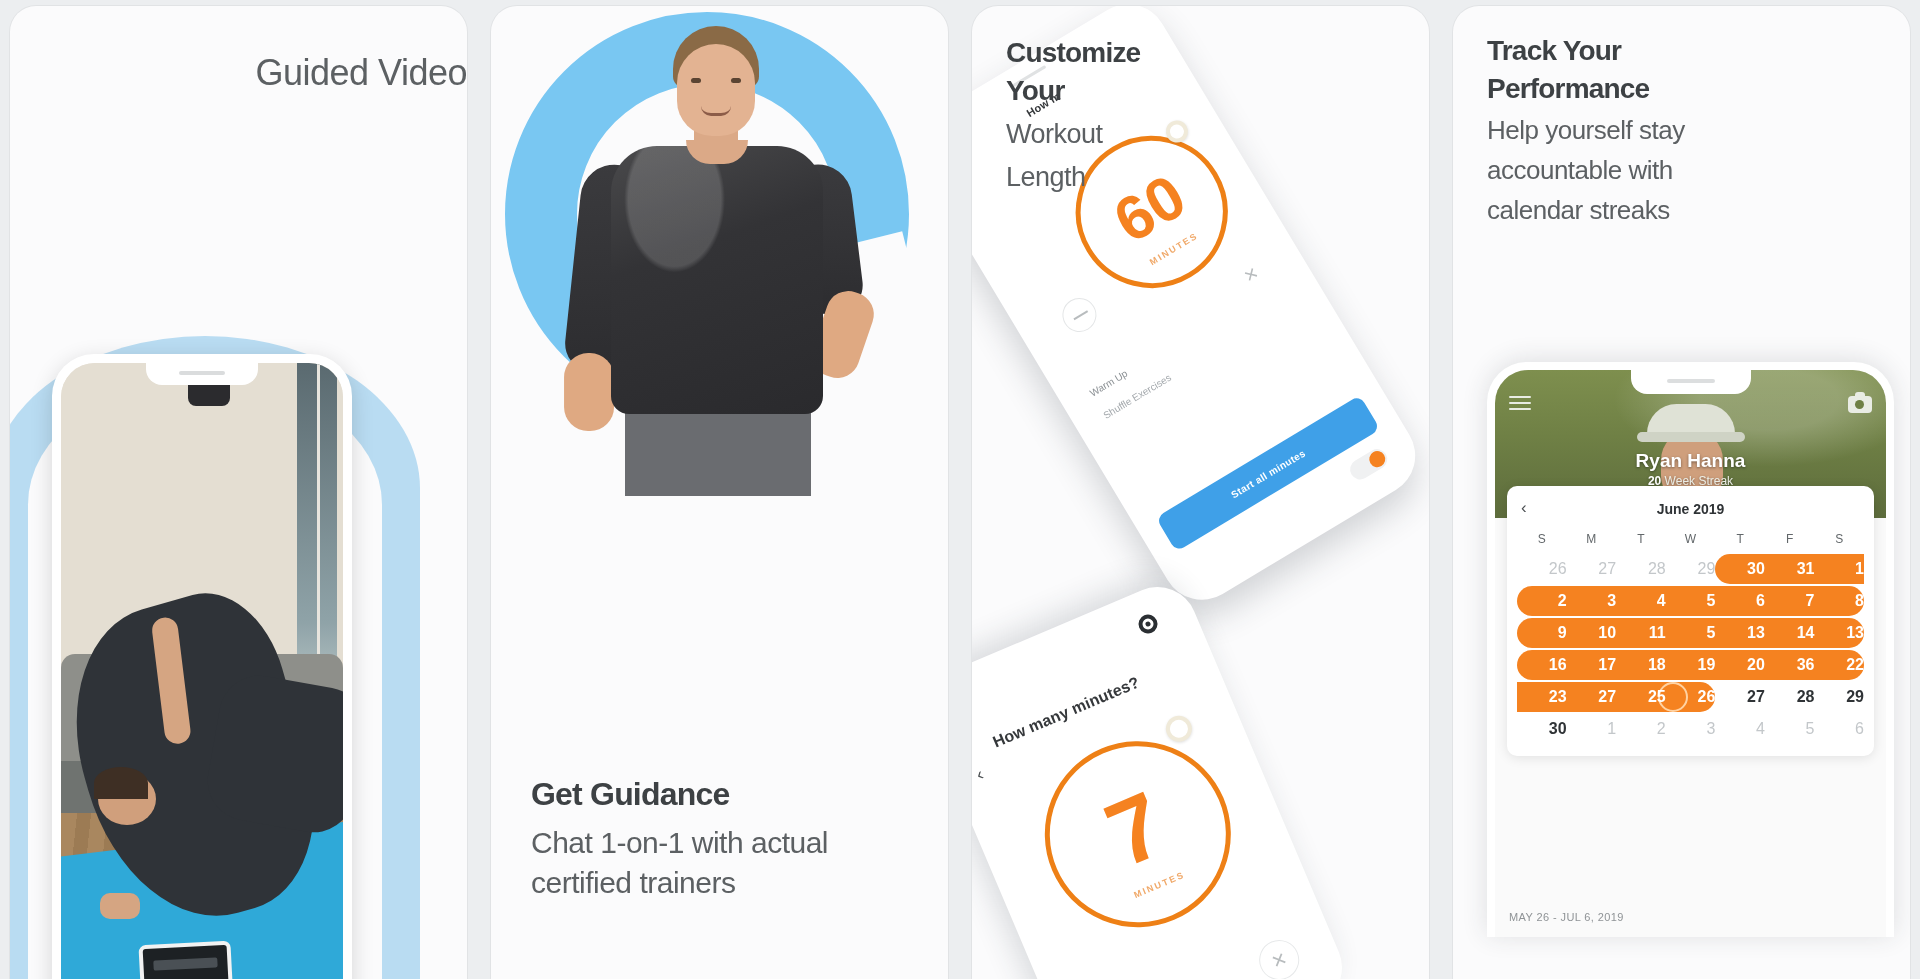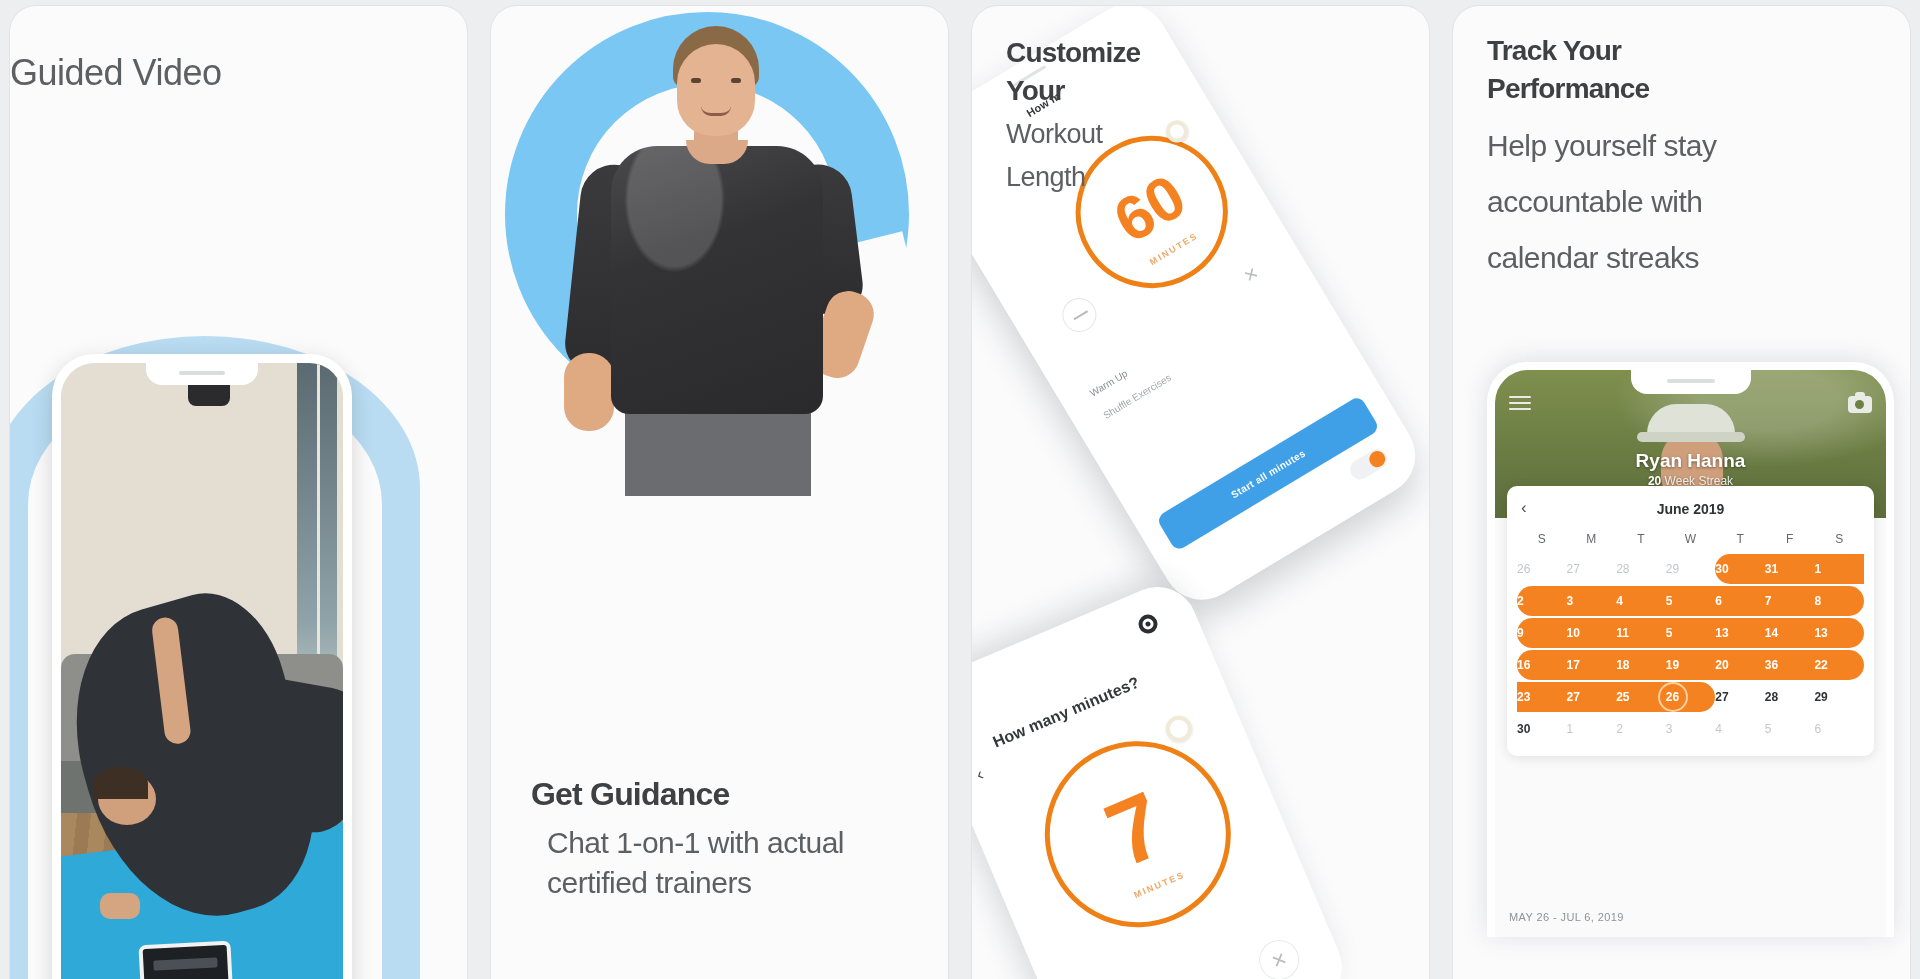--- a/index.html
+++ b/index.html
@@ -36,21 +36,21 @@
     color:#5c6063;
     letter-spacing:-.5px;
   }
   .h-bold{
     font-weight:700;
     color:#3d4144;
     letter-spacing:-.8px;
   }
 
   
-  .p1-head{ top:44px; left:0; right:0; text-align:left; }
+  .p1-head{ top:44px; left:0; right:0; text-align:right; }
   .p1-head .h-light{ font-size:36px; line-height:46px; }
   .p1-head .h-bold{ font-size:38px; line-height:48px; }
   .p1-blue{
     position:absolute;
     left:-20px; top:330px;
     width:430px; height:700px;
     background:#b9dcf2;
     border-radius:240px 240px 0 0 / 170px 170px 0 0;
     z-index:1;
   }
@@ -256,21 +256,21 @@
     position:absolute; left:70px; top:384px; width:186px; height:98px;
     background:#6a6c70; border-radius:10px 10px 0 0;
   }
   .p2-head{
     bottom:76px; left:0; right:0;
     text-align:left;
     padding-left:40px;
     z-index:6;
   }
   .p2-head .h-bold{ font-size:32px; line-height:46px; margin-bottom:6px;}
-  .p2-head .h-light{ font-size:30px; line-height:40px;margin-left:16px; }
+  .p2-head .h-light{ font-size:30px; line-height:40px; }
 
   
   .p3-head{ top:28px; left:34px; width:200px; z-index:8; }
   .p3-head .h-bold{ font-size:28px; line-height:38px; }
   .p3-head .h-light{ font-size:27px; line-height:37px; margin-top:6px; }
 
   .p3-phone1{
     position:absolute;
     left:52px; top:16px;
     width:282px; height:560px;
@@ -398,21 +398,21 @@
   .p3-plus{
     position:absolute; right:30px; bottom:28px;
     width:40px;height:40px;border-radius:50%;
     border:1px solid #e7e9ea;
     color:#b8bcbe;font-size:24px;line-height:38px;text-align:center;font-weight:300;
   }
 
   
   .p4-head{ top:26px; left:34px; width:250px; z-index:8; }
   .p4-head .h-bold{ font-size:28px; line-height:38px; }
-  .p4-head .h-light{ font-size:30px; line-height:36px; margin-top:20px; }
+  .p4-head .h-light{ font-size:26px; line-height:36px; margin-top:4px; }
 
   .p4-phone{
     position:absolute;
     left:34px; top:356px; right:16px; bottom:42px;
     background:#fff;
     border-radius:40px 40px 0 0;
     box-shadow:0 -2px 26px rgba(40,50,60,.14);
     padding:8px 8px 0 8px;
     z-index:4;
   }
@@ -516,21 +516,21 @@
   .p4-dow span{
     text-align:center;font-size:12px;color:#62676a;font-weight:400;
   }
   .p4-week{
     display:grid;grid-template-columns:repeat(7,1fr);
     position:relative;height:30px;align-items:center;
     margin-bottom:2px;
   }
   .p4-week .cell{
     position:relative;z-index:3;
-    text-align:left;font-size:12px;font-weight:700;color:#2f3336;
+    text-align:right;font-size:16px;font-weight:700;color:#2f3336;
     line-height:30px;
   }
   .p4-week .cell.muted{ color:#c3c7ca; font-weight:400; }
   .p4-week .cell.on{ color:#fff; }
   .p4-week .cell.today{ color:#fff; }
   .bar{
     position:absolute;top:0;height:30px;background:#f58220;z-index:1;
   }
   .bar.capL{ border-radius:15px 0 0 15px; }
   .bar.capR{ border-radius:0 15px 15px 0; }

